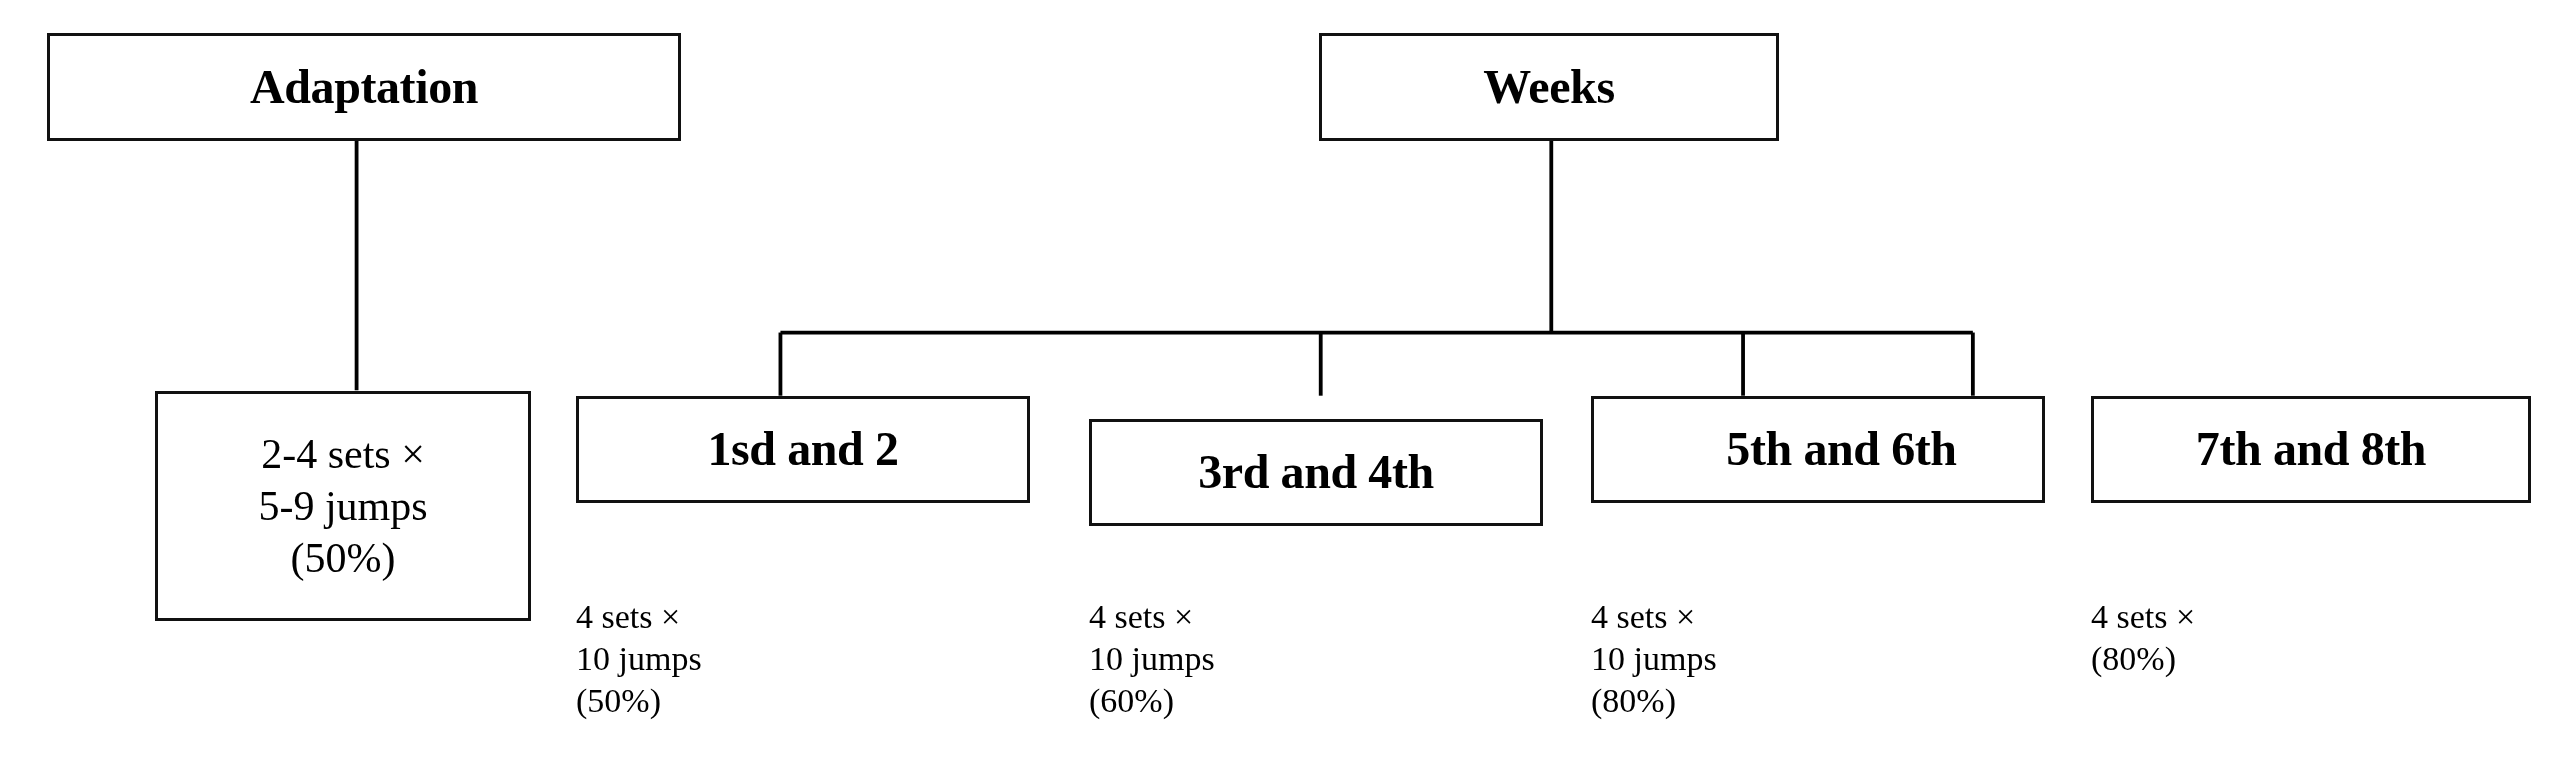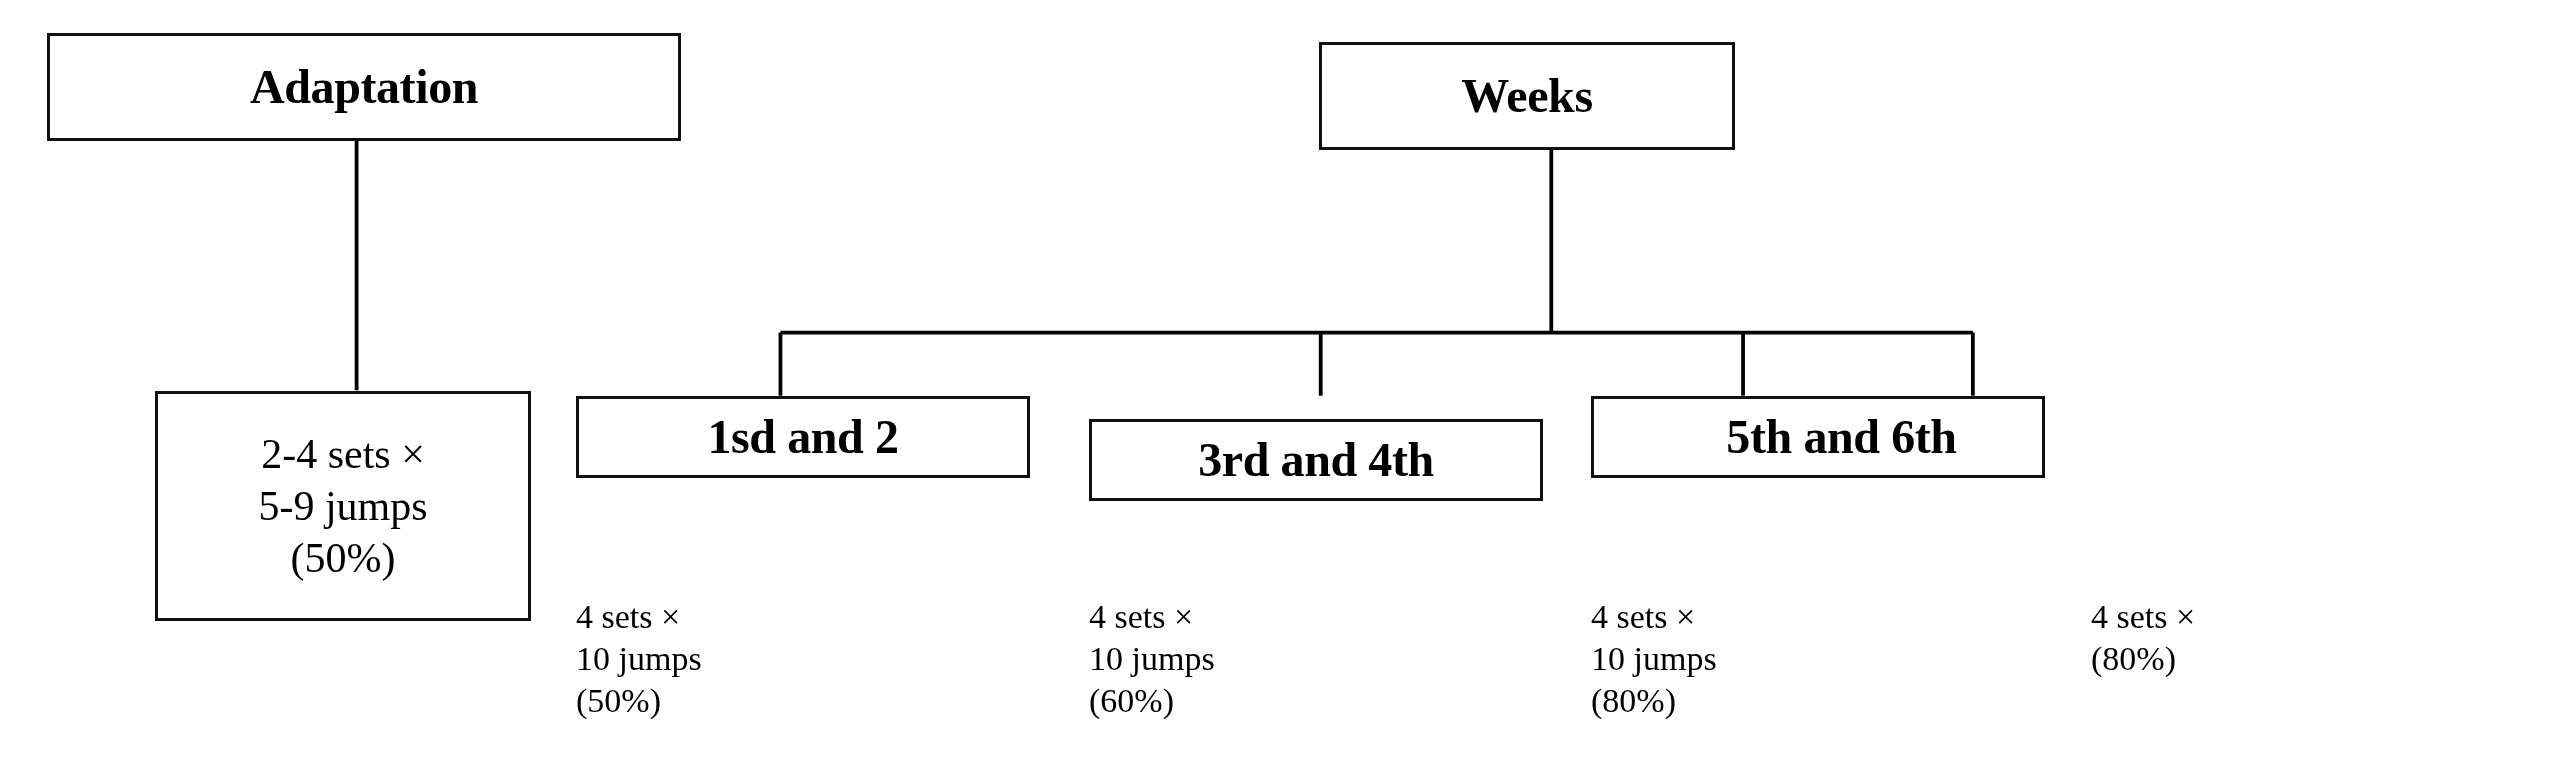--- a/index.html
+++ b/index.html
@@ -47,37 +47,37 @@
   .node-box .node-label {
     font-weight: bold;
     font-size: 48px;
     line-height: 1.05;
     letter-spacing: -0.4px;
     white-space: nowrap;
   }
 
   
   #box-adaptation { left: 47px;  top: 33px;  width: 634px; height: 108px; }
-  #box-weeks      { left: 1319px; top: 42px; width: 416px; height: 108px; }
+  #box-weeks      { left: 1319px; top: 33px; width: 460px; height: 108px; }
 
   
   #box-adaptation-detail {
     left: 155px; top: 391px; width: 376px; height: 230px;
     flex-direction: column;
     justify-content: center;
   }
   #box-adaptation-detail .detail-line {
     font-size: 42px;
     line-height: 1.24;
     font-weight: normal;
     white-space: nowrap;
   }
 
   
-  .week-box { top: 396px; height: 82px; }
+  .week-box { top: 396px; height: 107px; }
   #box-week-1 { left: 576px;  width: 454px; }
   #box-week-2 { left: 1089px; width: 454px; margin-top: 23px; }
   #box-week-3 { left: 1591px; width: 454px; padding-left: 47px; }
   #box-week-4 { left: 2091px; width: 440px; }
 
   
   .week-caption {
     position: absolute;
     top: 596px;
     font-size: 34px;
@@ -126,20 +126,23 @@
 
   <div class="node-box week-box" id="box-week-1">
     <span class="node-label">1sd and 2</span>
   </div>
   <div class="node-box week-box" id="box-week-2">
     <span class="node-label">3rd and 4th</span>
   </div>
   <div class="node-box week-box" id="box-week-3">
     <span class="node-label">5th and 6th</span>
   </div>
+  <div class="node-box week-box" id="box-week-4">
+    <span class="node-label">7th and 8th</span>
+  </div>
 
   <div class="week-caption" id="caption-week-1">
     <span class="caption-line">4 sets ×</span>
     <span class="caption-line">10 jumps</span>
     <span class="caption-line">(50%)</span>
   </div>
 
   <div class="week-caption" id="caption-week-2">
     <span class="caption-line">4 sets ×</span>
     <span class="caption-line">10 jumps</span>

